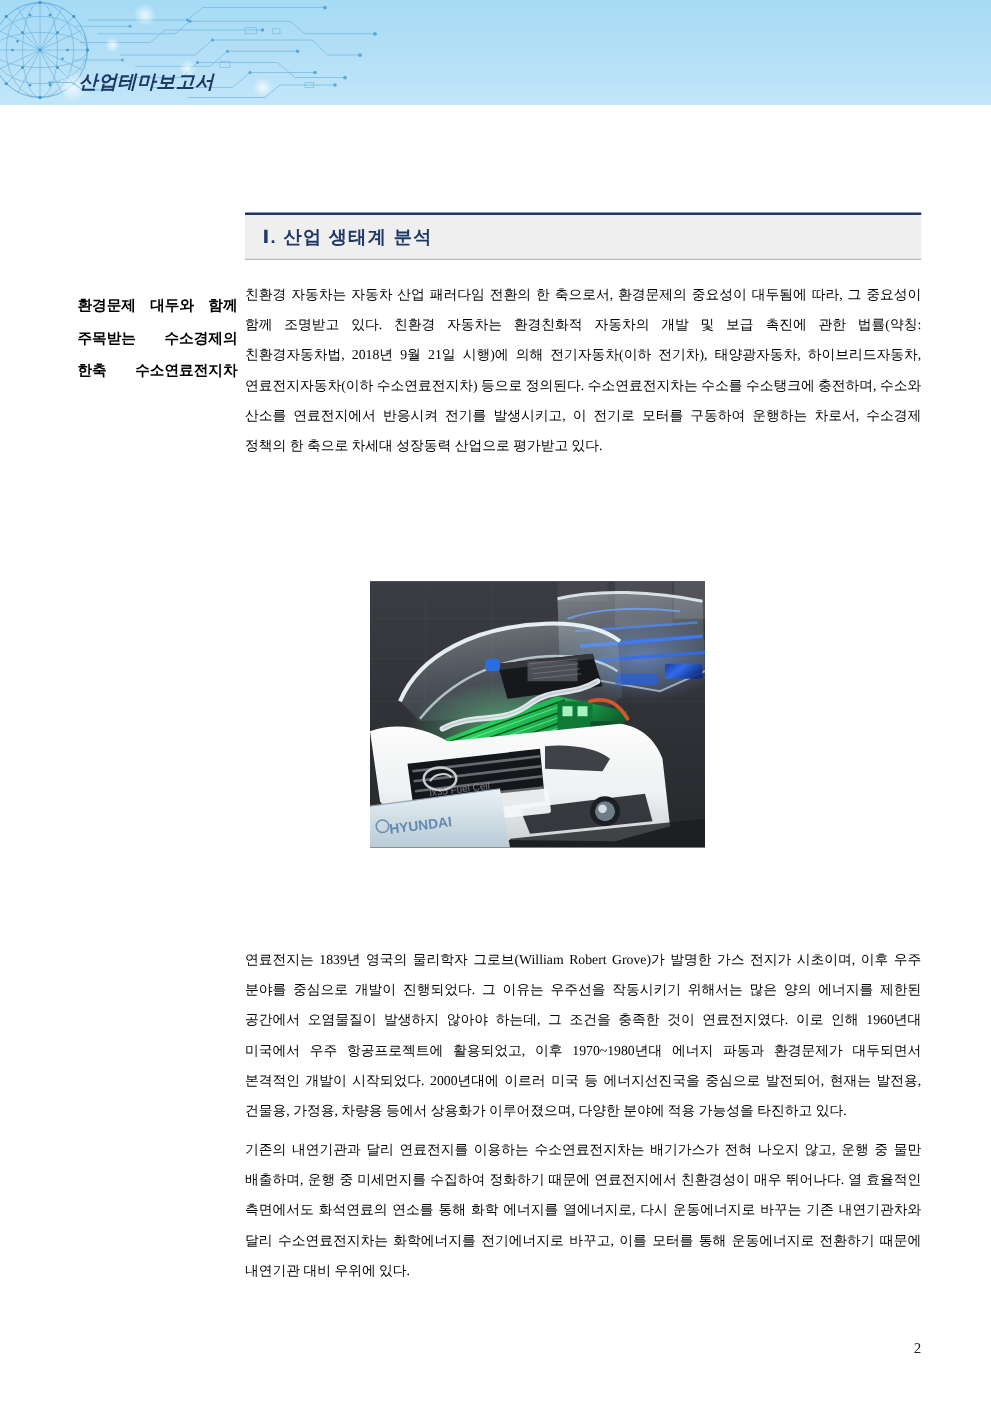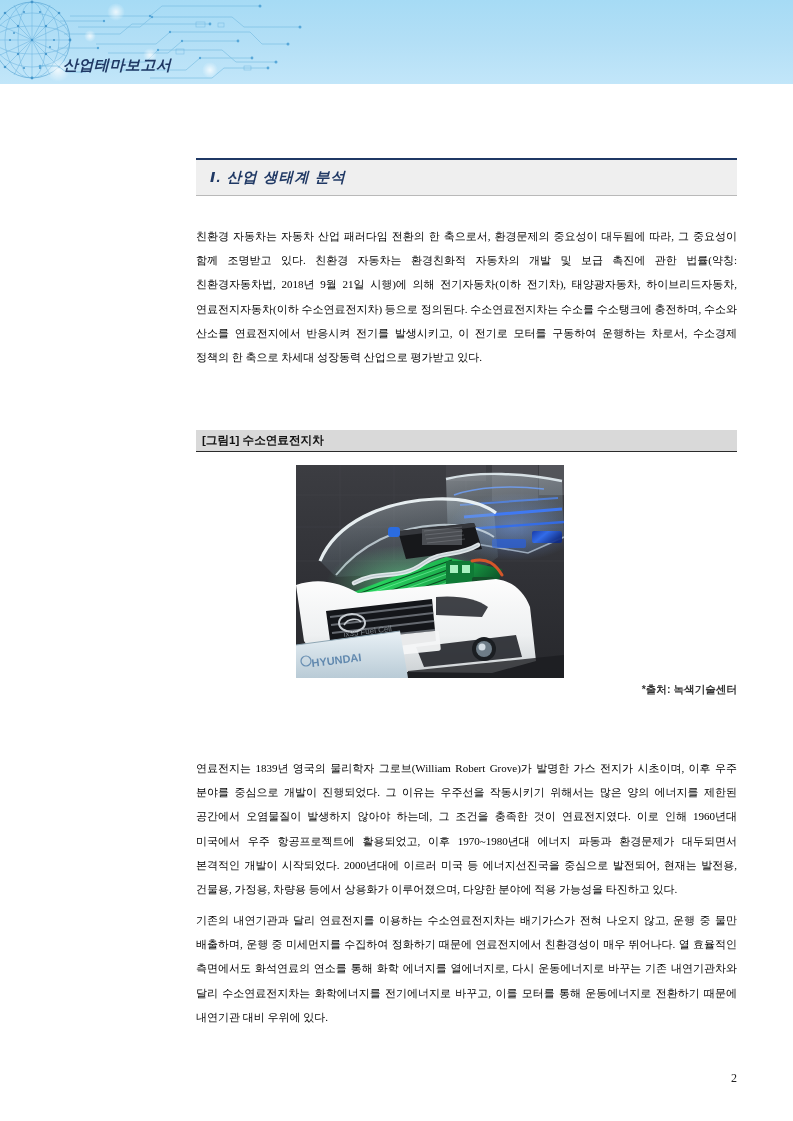--- a/index.html
+++ b/index.html
@@ -58,27 +58,26 @@
     position: absolute;
     top: 84px; left: 0;
     width: 793px;
     height: 1037px;
   }
 
   
   .section-title-bar {
     position: absolute;
     left: 196px;
-    top: 74px;
+    top: 86px;
     width: 541px;
     height: 38px;
     background: #efefef;
     border-top: 2px solid #1f3864;
     border-bottom: 1px solid #b9b9b9;
-    font-style: italic;
   }
   .section-title-text {
     position: absolute;
     left: 14px;
     top: 8px;
     font-family: "Liberation Sans", "DejaVu Sans", sans-serif;
     font-size: 14.5px;
     font-weight: bold;
     color: #1f3864;
     letter-spacing: 1.1px;
@@ -298,32 +297,30 @@
   <div class="header-title">산업테마보고서</div>
 </div>
 <div class="header-underline"></div>
 
 <div class="page">
 
   <div class="section-title-bar">
     <div class="section-title-text">Ⅰ. 산업 생태계 분석</div>
   </div>
 
+  <div class="side-heading">환경문제 대두와 함께 주목받는 수소경제의 한축 수소연료전지차</div>
 
   <div class="content-col">
     <p class="para para-1">친환경 자동차는 자동차 산업 패러다임 전환의 한 축으로서, 환경문제의 중요성이 대두됨에 따라, 그 중요성이 함께 조명받고 있다. 친환경 자동차는 환경친화적 자동차의 개발 및 보급 촉진에 관한 법률(약칭: 친환경자동차법, 2018년 9월 21일 시행)에 의해 전기자동차(이하 전기차), 태양광자동차, 하이브리드자동차, 연료전지자동차(이하 수소연료전지차) 등으로 정의된다. 수소연료전지차는 수소를 수소탱크에 충전하며, 수소와 산소를 연료전지에서 반응시켜 전기를 발생시키고, 이 전기로 모터를 구동하여 운행하는 차로서, 수소경제 정책의 한 축으로 차세대 성장동력 산업으로 평가받고 있다.</p>
 
     <p class="para para-2">연료전지는 1839년 영국의 물리학자 그로브(William Robert Grove)가 발명한 가스 전지가 시초이며, 이후 우주 분야를 중심으로 개발이 진행되었다. 그 이유는 우주선을 작동시키기 위해서는 많은 양의 에너지를 제한된 공간에서 오염물질이 발생하지 않아야 하는데, 그 조건을 충족한 것이 연료전지였다. 이로 인해 1960년대 미국에서 우주 항공프로젝트에 활용되었고, 이후 1970~1980년대 에너지 파동과 환경문제가 대두되면서 본격적인 개발이 시작되었다. 2000년대에 이르러 미국 등 에너지선진국을 중심으로 발전되어, 현재는 발전용, 건물용, 가정용, 차량용 등에서 상용화가 이루어졌으며, 다양한 분야에 적용 가능성을 타진하고 있다.</p>
 
     <p class="para para-3">기존의 내연기관과 달리 연료전지를 이용하는 수소연료전지차는 배기가스가 전혀 나오지 않고, 운행 중 물만 배출하며, 운행 중 미세먼지를 수집하여 정화하기 때문에 연료전지에서 친환경성이 매우 뛰어나다. 열 효율적인 측면에서도 화석연료의 연소를 통해 화학 에너지를 열에너지로, 다시 운동에너지로 바꾸는 기존 내연기관차와 달리 수소연료전지차는 화학에너지를 전기에너지로 바꾸고, 이를 모터를 통해 운동에너지로 전환하기 때문에 내연기관 대비 우위에 있다.</p>
   </div>
 
-  <div class="fig-caption-bar">
-    <div class="fig-caption-text">[그림1] 수소연료전지차</div>
-  </div>
 
   <div class="figure-wrap">
     <svg class="fig-svg" viewBox="0 0 268 213" preserveAspectRatio="none">
       <defs>
         <linearGradient id="wallG" x1="0" y1="0" x2="0" y2="1">
           <stop offset="0%" stop-color="#3c3d42"></stop>
           <stop offset="55%" stop-color="#303136"></stop>
           <stop offset="100%" stop-color="#27282c"></stop>
         </linearGradient>
         <linearGradient id="glassG" x1="0" y1="0" x2="0.3" y2="1">
@@ -471,16 +468,15 @@
         <path d="M0 180 L104 166 L112 213 L0 213 Z" fill="url(#standG)"></path>
         <path d="M0 180 L104 166" fill="none" stroke="#8fa6b3" stroke-width="1"></path>
         <text x="16" y="202" font-family="Liberation Sans, sans-serif" font-size="11" font-weight="bold" fill="#3f6f9e" opacity="0.75" transform="rotate(-7 16 202)">HYUNDAI</text>
         <circle cx="10" cy="196" r="5" fill="none" stroke="#3f6f9e" stroke-width="1.2" opacity="0.7"></circle>
 
         <path d="M112 206 L268 190 L268 213 L112 213 Z" fill="#1c1d21" opacity="0.8"></path>
       </g>
     </svg>
   </div>
 
-  <div class="fig-source">*출처: 녹색기술센터</div>
 
   <div class="page-number">2</div>
 </div>
 
 </body></html>

